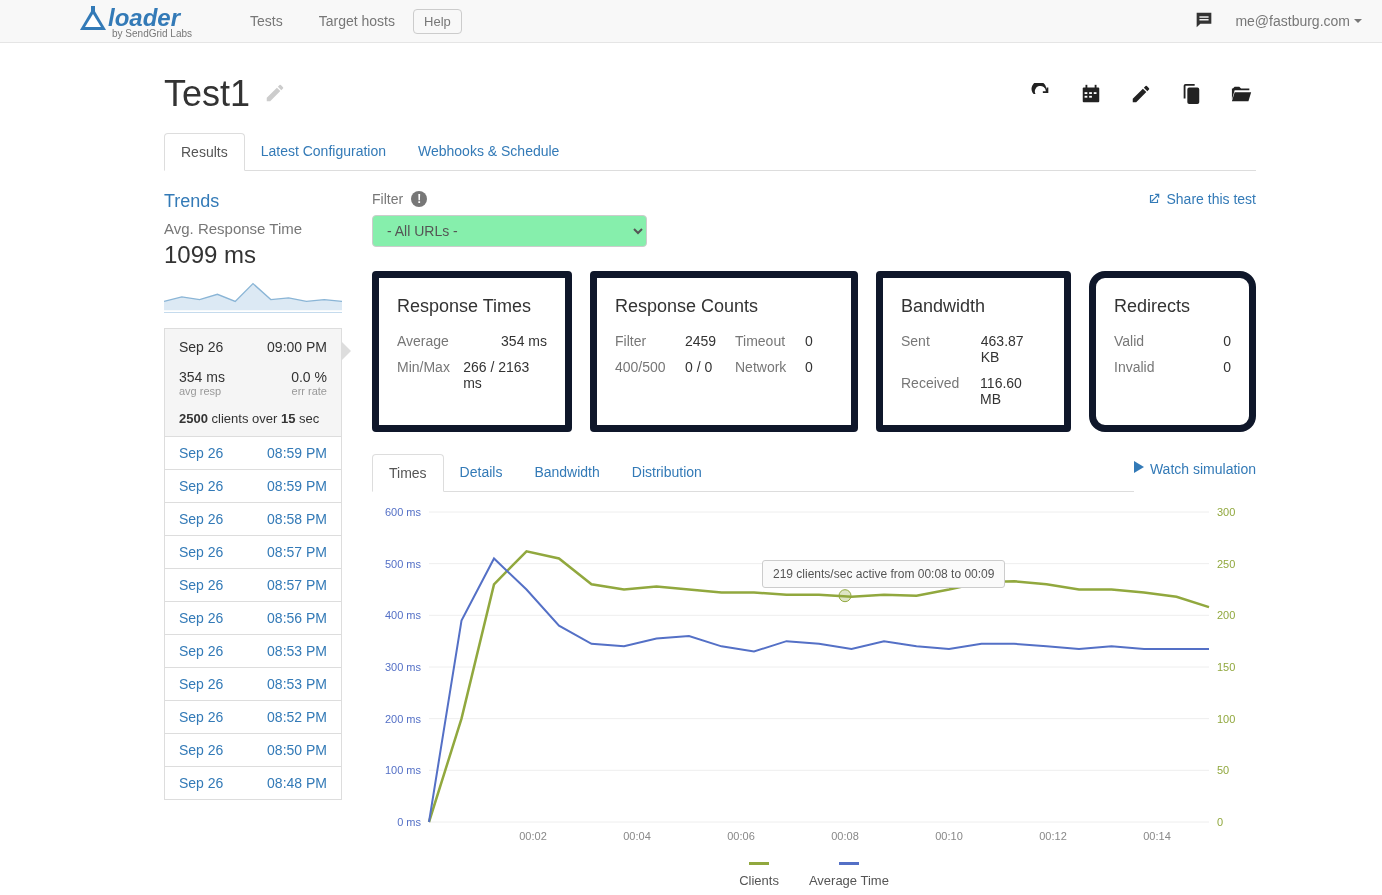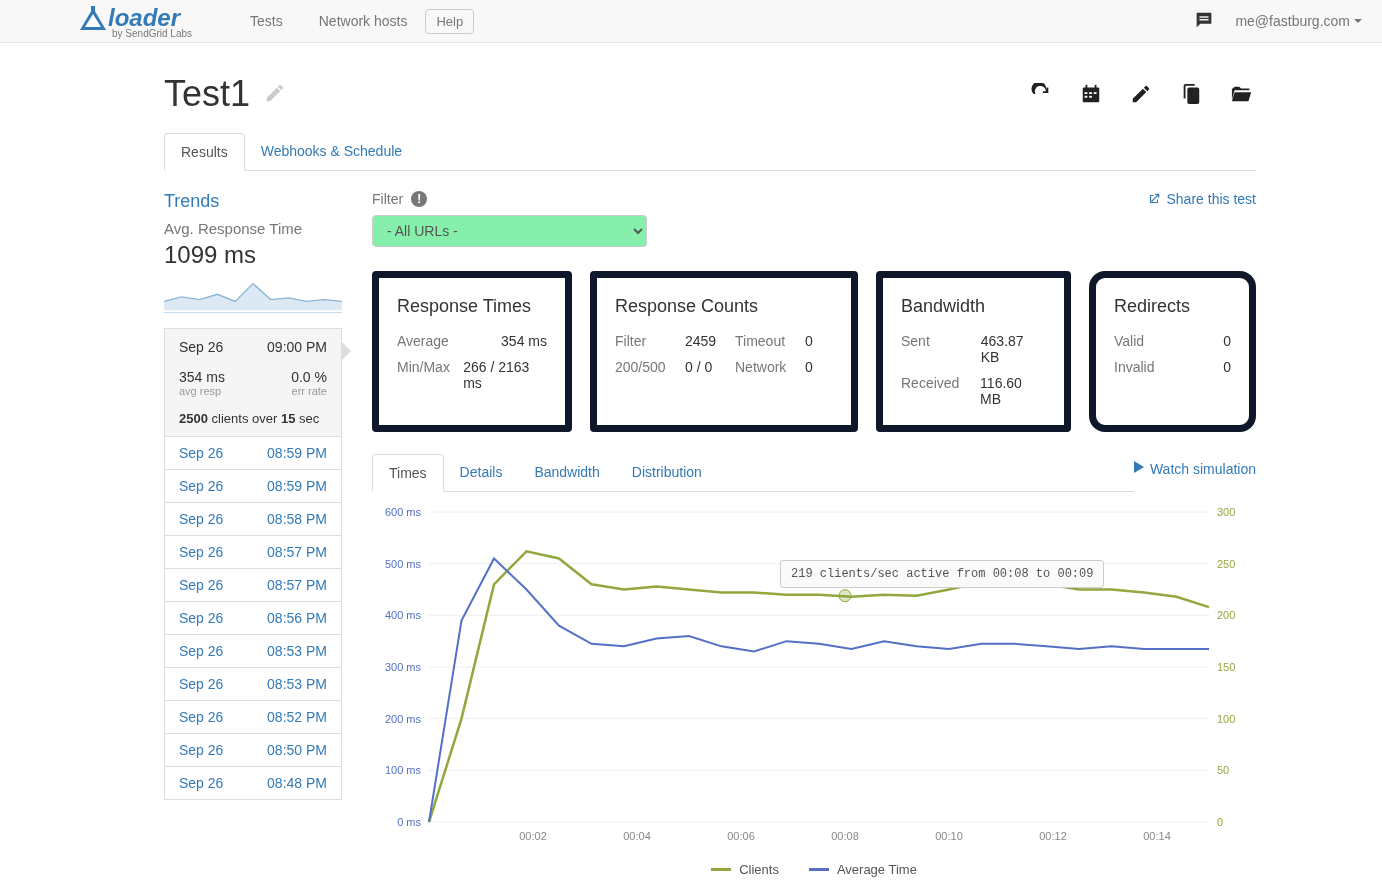--- a/index.html
+++ b/index.html
@@ -70,40 +70,40 @@
 .watch-link { color: #337ab7; cursor: pointer; display: flex; gap: 6px; font-size: 14px; padding-bottom: 8px; }
 
 .chart-area { position: relative; height: 360px; margin-top: 10px; }
 .chart-svg { width: 100%; height: 100%; }
 .y-label { font-size: 11px; fill: #5470c6; }
 .y2-label { font-size: 11px; fill: #91a83e; }
 .x-label { font-size: 11px; fill: #888; }
 .grid-line { stroke: #eee; stroke-width: 1; }
 .tooltip-box { position: absolute; background: #fafafa; border: 1px solid #ccc; border-radius: 3px; padding: 6px 10px; font-size: 12px; color: #555; white-space: nowrap; }
 .legend { display: flex; justify-content: center; gap: 30px; font-size: 13px; color: #555; }
-.legend-item { display: flex; align-items: center; gap: 8px; }
+.legend-item { display: flex; align-items: center; gap: 8px; flex-direction: column; }
 .legend-swatch { width: 20px; height: 3px; }
 </style>
 </head>
 <body>
 
 <div class="topbar">
   <div class="logo">
     <svg width="30" height="30" viewBox="0 0 30 30">
         <polygon points="15,2 28,24 2,24" fill="#337ab7"></polygon>
         <polygon points="15,8 23,21 7,21" fill="#fff"></polygon>
         <rect x="13" y="0" width="4" height="6" fill="#337ab7"></rect>
       </svg>
     <div>
       <div class="logo-text">loader</div>
       <div class="logo-sub">by SendGrid Labs</div>
     </div>
   </div>
   <span class="nav-item">Tests</span>
-  <span class="nav-item">Network hosts</span>
+  <span class="nav-item">Target hosts</span>
   <span class="help-btn">Help</span>
   <div class="spacer"></div>
   <span class="chat-icon">
     <svg width="22" height="22" viewBox="0 0 24 24" fill="#333">
         <path d="M4 4h16v12H8l-4 4V4z"></path>
         <rect x="7" y="8" width="10" height="1.5" fill="#fff"></rect>
         <rect x="7" y="11" width="10" height="1.5" fill="#fff"></rect>
       </svg>
   </span>
   <div class="user-menu">
@@ -143,20 +143,21 @@
           <path d="M16 1H6a2 2 0 00-2 2v14h2V3h10V1zm3 4H10a2 2 0 00-2 2v14a2 2 0 002 2h9a2 2 0 002-2V7a2 2 0 00-2-2z"></path>
         </svg>
       <svg width="24" height="22" viewBox="0 0 24 24" fill="#222">
           <path d="M2 6l2-2h5l2 2h9v2H4l-3 10V6zm2 4h18l-3 10H1l3-10z"></path>
         </svg>
     </div>
   </div>
 
   <div class="tabs">
     <div class="tab active">Results</div>
+    <div class="tab">Latest Configuration</div>
     <div class="tab">Webhooks &amp; Schedule</div>
   </div>
 
   <div class="main-row">
     <div class="sidebar">
       <div class="trends-title">Trends</div>
       <div class="trends-sub">Avg. Response Time</div>
       <div class="trends-val">1099 ms</div>
       <svg class="sparkline" viewBox="0 0 200 40">
         <path d="M0 30 L20 25 L40 28 L60 22 L80 30 L100 10 L120 28 L140 26 L160 30 L180 28 L200 30 L200 40 L0 40 Z" fill="#dce9f4"></path>
@@ -259,21 +260,21 @@
               <span class="cval" style="margin-left:auto">266 / 2163 ms</span>
             </div>
         </div>
         <div class="card c-rc">
           <div class="card-title">Response Counts</div>
           <div class="rc-grid">
             <span>Filter</span>
               <span class="v">2459</span>
               <span>Timeout</span>
               <span class="v">0</span>
-            <span>200/500</span>
+            <span>400/500</span>
               <span class="v">0 / 0</span>
               <span>Network</span>
               <span class="v">0</span>
           </div>
         </div>
         <div class="card c-bw">
           <div class="card-title">Bandwidth</div>
           <div class="card-row">
               <span class="clab" style="width:80px">Sent</span>
               <span class="cval" style="margin-left:auto">463.87 KB</span>
@@ -338,21 +339,21 @@
             <text class="x-label" x="263" y="338" text-anchor="middle">00:04</text>
             <text class="x-label" x="367" y="338" text-anchor="middle">00:06</text>
             <text class="x-label" x="471" y="338" text-anchor="middle">00:08</text>
             <text class="x-label" x="575" y="338" text-anchor="middle">00:10</text>
             <text class="x-label" x="679" y="338" text-anchor="middle">00:12</text>
             <text class="x-label" x="783" y="338" text-anchor="middle">00:14</text>
             <path d="M55 320 L87.5 216.66666666666669 L120 82.33333333333331 L152.5 49.26666666666665 L185 56.5 L217.5 82.33333333333331 L250 87.5 L282.5 84.4 L315 87.5 L347.5 90.6 L380 90.6 L412.5 92.66666666666669 L445 92.66666666666669 L477.49999999999994 94.73333333333332 L510.00000000000006 92.66666666666669 L542.5 93.70000000000002 L575 87.5 L607.5 80.26666666666668 L640 79.23333333333335 L672.5 82.33333333333331 L705 87.5 L737.5 87.5 L770 90.6 L802.5 94.73333333333332 L835 105.06666666666666" stroke="#91a83e" fill="none" stroke-width="2.5"></path>
             <path d="M55 320 L87.5 118.5 L120 56.5 L152.5 87.5 L185 123.66666666666669 L217.5 141.75 L250 144.33333333333334 L282.5 136.58333333333334 L315 134 L347.5 144.33333333333334 L380 149.5 L412.5 139.16666666666666 L445 141.75 L477.49999999999994 146.91666666666666 L510.00000000000006 139.16666666666666 L542.5 144.33333333333334 L575 146.91666666666666 L607.5 141.75 L640 141.75 L672.5 144.33333333333334 L705 146.91666666666666 L737.5 144.33333333333334 L770 146.91666666666666 L802.5 146.91666666666666 L835 146.91666666666666" stroke="#5470c6" fill="none" stroke-width="2"></path>
             <circle cx="471" cy="93.70000000000002" r="6" fill="#91a83e" fill-opacity="0.3" stroke="#91a83e"></circle>
           </svg>
-        <div class="tooltip-box" style="left:408px; top:58px;font-family:Liberation Mono, monospace;">219 clients/sec active from 00:08 to 00:09</div>
+        <div class="tooltip-box" style="left:390px; top:58px;">219 clients/sec active from 00:08 to 00:09</div>
       </div>
 
       <div class="legend">
         <div class="legend-item">
             <div class="legend-swatch" style="background:#91a83e"></div>
             <span>Clients</span>
           </div>
         <div class="legend-item">
             <div class="legend-swatch" style="background:#5470c6"></div>
             <span>Average Time</span>

